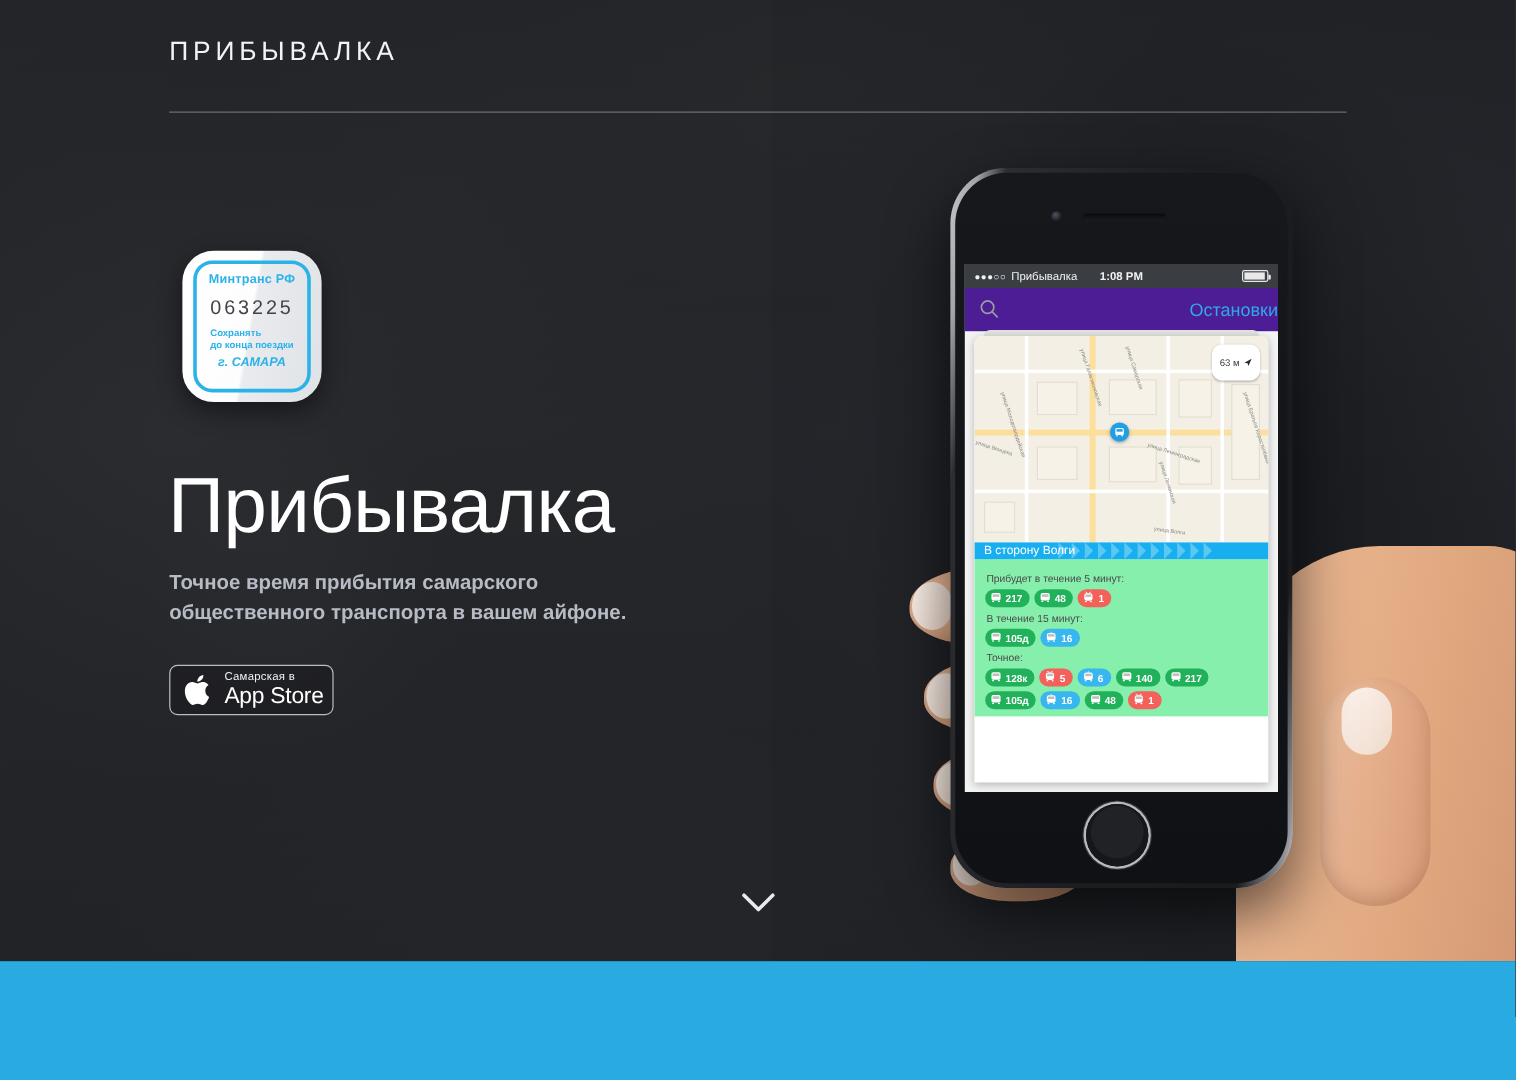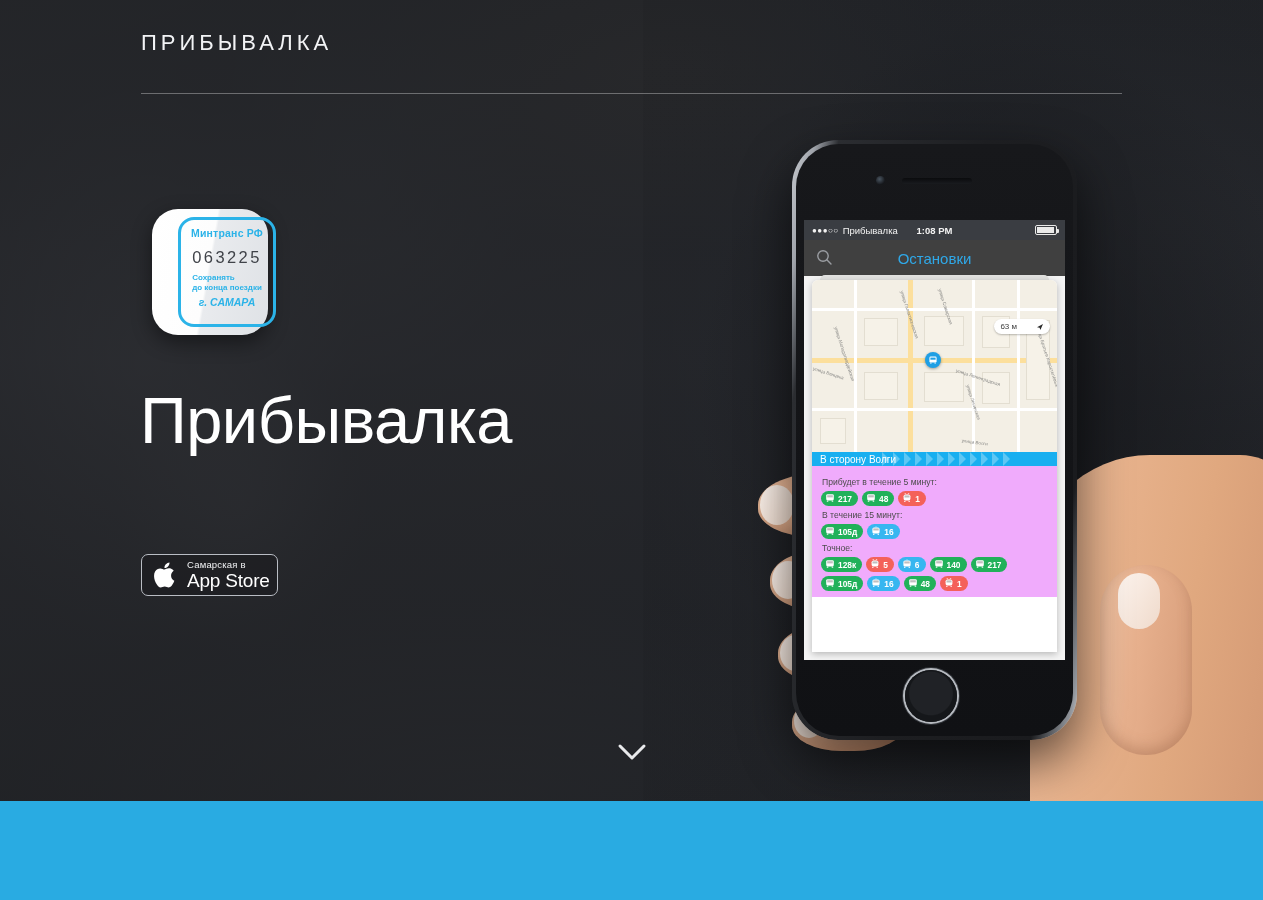--- a/index.html
+++ b/index.html
@@ -74,21 +74,20 @@
     border-radius: 26px;
     background: linear-gradient(100deg,#ffffff 0%,#fdfdfd 48%,#e9ebee 50%,#dfe2e6 100%);
     box-shadow: 0 7px 20px rgba(0,0,0,0.45);
     padding: 8px 9px;
   }
   .ticket {
     width: 100%; height: 100%;
     border: 3px solid #2bb3e8; border-radius: 16px;
     display: flex; flex-direction: column; align-items: center;
     padding-top: 7px;
-    margin-left: 17px;
   }
   .t-top { color: #2bb3e8; font-size: 10.5px; font-weight: bold; letter-spacing: .2px; }
   .t-num { color: #404349; font-size: 16.5px; letter-spacing: 2.4px; margin-top: 9px; font-weight: 500;}
   .t-sm  { color: #2bb3e8; font-size: 8px; font-weight: bold; line-height: 9.5px; margin-top: 6px; text-align:left;}
   .t-city{ color: #2bb3e8; font-size: 10.5px; font-weight: bold; margin-top: 4px; font-style: italic; }
 
   .hero-title {
     position: absolute; left: 140px; top: 385px;
     color: #ffffff; font-size: 65px; font-weight: 300; letter-spacing: -0.5px;
     line-height: 72px; white-space: nowrap;
@@ -165,22 +164,22 @@
     padding: 0 8px; color: #f2f2f2; font-size: 9.5px; position: relative;
   }
   .dots { letter-spacing: .5px; font-size: 8px; margin-right: 4px; }
   .sb-carrier { font-size: 9.5px; }
   .sb-time { position:absolute; left:0; right:0; text-align:center; font-size:9.5px; font-weight:bold;}
   .battery { position:absolute; right: 8px; top: 5px; width: 22px; height: 10px;
      border:1px solid #e9e9e9; border-radius:2px; }
   .battery::before{content:""; position:absolute; left:1px; top:1px; width:17px; height:6px; background:#e9e9e9;}
   .battery::after{content:""; position:absolute; right:-3px; top:3px; width:2px; height:4px; background:#e9e9e9; border-radius:0 1px 1px 0;}
   .navbar {
-    height: 36px; background: #404040; display:flex; align-items:center;
-    justify-content:center; position: relative;
+    height: 36px; background: #4c1d95; display:flex; align-items:center;
+    justify-content:flex-end; position: relative;
   }
   .navtitle { color: #2fa8e8; font-size: 15px; }
   .search-ic { position:absolute; left: 12px; top: 9px; width: 17px; height: 17px; cursor:pointer;}
 
   .card {
     position: absolute; left: 8px; top: 60px; width: 245px; height: 372px;
     background: #fff; border-radius: 6px 6px 0 0; box-shadow: 0 2px 7px rgba(0,0,0,0.25);
     overflow: hidden;
   }
   .card-behind {
@@ -194,36 +193,36 @@
   .road { position:absolute; background:#ffffff; }
   .road.major { background:#fcdf9c; }
   .blk { position:absolute; border:1px solid #e3ded1; background:#f6f2e8; }
   .street-lbl { position:absolute; color:#8a8a88; font-size:4.6px; white-space:nowrap; }
   .bus-marker {
     position:absolute; left:113px; top:72px; width:16px; height:16px; border-radius:50%;
     background:#1f9fe5; display:flex; align-items:center; justify-content:center;
     box-shadow:0 1px 3px rgba(0,0,0,.35); cursor:pointer;
   }
   .dist-badge {
-    position:absolute; right:7px; top:7px; height:15px; background:#fff; border-radius:8px;
-    display:flex; align-items:center; gap:19px; padding:0 6px;
-    font-size:8px; color:#3b3b3b; box-shadow:0 1px 2px rgba(0,0,0,.25);margin-top:32px;
+    position:absolute; right:7px; top:7px; height:30px; background:#fff; border-radius:8px;
+    display:flex; align-items:center; gap:3px; padding:0 6px;
+    font-size:8px; color:#3b3b3b; box-shadow:0 1px 2px rgba(0,0,0,.25);
   }
   .stopinfo { padding: 8px 10px 6px 10px; background:#f7f7f7;}
   .stop-name { font-size: 11.5px; color: #222; }
   .stop-sub { font-size: 9px; color: #8d8d8d; margin-top: 2px; }
   .dirbar {
     height: 14px; background: #18aff0; position:relative; overflow:hidden;
     display:flex; align-items:center; padding-left: 8px;
   }
   .dirbar span { color:#fff; font-size:10px; z-index:2; }
   .chevrons { position:absolute; left: 70px; top:0; height:14px; width: 180px; display:flex; gap:4px; align-items:center;}
   .chev { width:0;height:0;border-left:7px solid rgba(255,255,255,.30); border-top:7px solid transparent; border-bottom:7px solid transparent;}
 
-  .arrivals { padding: 7px 9px 6px 9px; background:#f0abfc; }
+  .arrivals { padding: 7px 9px 6px 9px; background:#86efac; }
   .arr-label { font-size: 8.6px; color: #4b4b4b; margin: 4px 0 4px 1px; }
   .badges { display:flex; flex-wrap:wrap; gap:4px; }
   .badge {
     height: 15px; border-radius: 8px; display:flex; align-items:center; gap:3px;
     padding: 0 6px 0 4px; color:#fff; font-size:8.4px; font-weight:bold; cursor:pointer;
   }
   .badge svg { flex:none; }
 
   
   #footer {
@@ -246,20 +245,24 @@
       <div class="t-sm">
         <span>Сохранять</span><br>
         <span>до конца поездки</span>
       </div>
       <div class="t-city">г. САМАРА</div>
     </div>
   </div>
 
   <h1 class="hero-title">Прибывалка</h1>
 
+  <div class="hero-sub">
+    <span>Точное время прибытия самарского</span>
+    <span>общественного транспорта в вашем айфоне.</span>
+  </div>
 
   <div class="appstore-btn">
     <div class="apple-logo">
       <svg width="26" height="30" viewBox="0 0 26 30">
         <path d="M18.1 15.6c0-3.2 2.6-4.7 2.7-4.8-1.5-2.2-3.8-2.5-4.6-2.5-1.9-.2-3.8 1.2-4.8 1.2-1 0-2.5-1.1-4.1-1.1-2.1 0-4.1 1.2-5.2 3.1-2.2 3.9-.6 9.6 1.6 12.7 1.1 1.5 2.3 3.2 3.9 3.2 1.6-.1 2.2-1 4.1-1 1.9 0 2.4 1 4.1 1 1.7 0 2.8-1.5 3.8-3.1 1.2-1.8 1.7-3.5 1.7-3.6-.1 0-3.2-1.2-3.2-4.9zM15.2 6.3c.8-1 1.4-2.5 1.3-3.9-1.2 0-2.8.8-3.7 1.9-.8.9-1.5 2.4-1.3 3.8 1.4.1 2.8-.7 3.7-1.8z" fill="#ffffff"></path>
       </svg>
     </div>
     <div class="as-txt">
       <div class="as-top">Самарская в</div>
       <div class="as-big">App Store</div>

